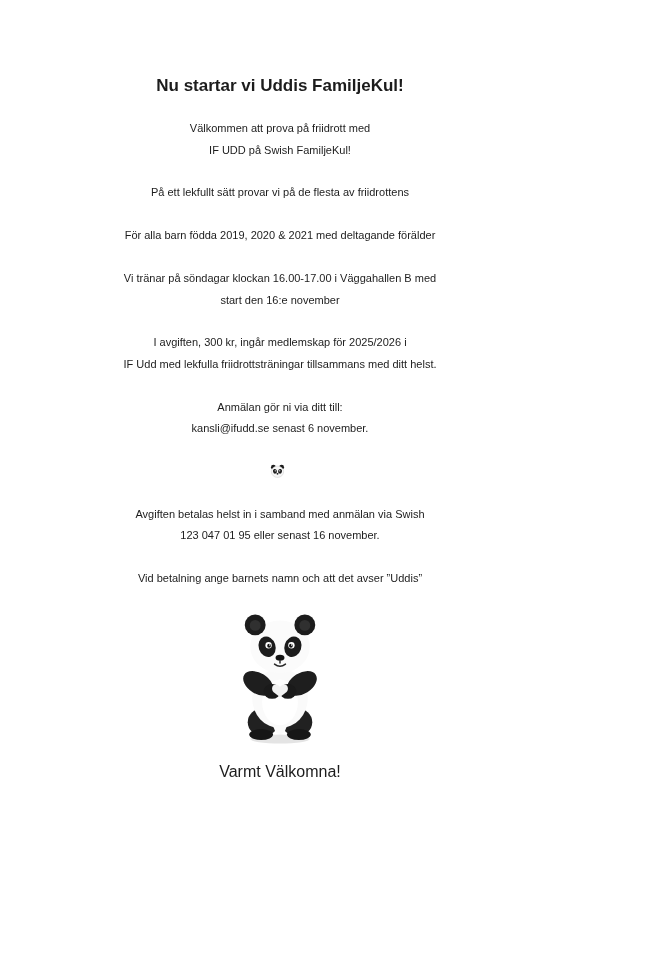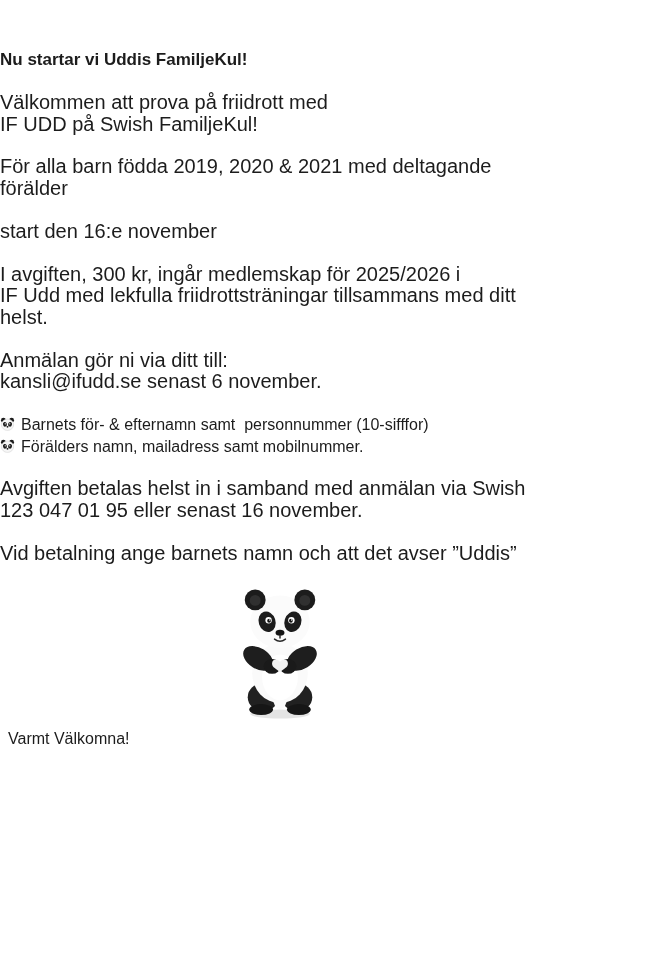--- a/index.html
+++ b/index.html
@@ -10,35 +10,35 @@
     width: 665px;
     height: 960px;
     background: #ffffff;
     color: #1c1c1c;
     font-family: "Liberation Sans", "DejaVu Sans", sans-serif;
     overflow: hidden;
   }
   .content {
     box-sizing: border-box;
     width: 560px;
-    padding-top: 49px;
-    text-align: left;
+    padding-top: 75px;
+    text-align: center;
   }
   .title {
     font-size: 17px;
     font-weight: bold;
     line-height: 22px;
     margin: 0 0 21px 0;
   }
   .para {
     margin: 0 0 21px 0;
   }
   .line {
     display: block;
-    font-size: 20px;
+    font-size: 11px;
     line-height: 21.7px;
     white-space: pre-wrap;
   }
   .bullet-line {
     display: block;
     font-size: 16px;
     line-height: 21.7px;
     white-space: pre-wrap;
   }
   .panda-bullet {
@@ -59,43 +59,45 @@
     margin: 0 auto 3px auto;
   }
   .panda-figure svg {
     width: 122px;
     height: 134px;
     display: block;
   }
   .closing {
     font-size: 16px;
     line-height: 22px;
-    margin: 8px;
+    margin: 16px;
   }
 </style>
 </head>
 <body>
 
 <div class="content">
 
   <h1 class="title">Nu startar vi Uddis FamiljeKul!</h1>
 
   <p class="para">
     <span class="line">Välkommen att prova på friidrott med</span>
     <span class="line">IF UDD på Swish FamiljeKul!</span>
   </p>
 
   <p class="para">
+    <span class="line">På ett lekfullt sätt provar vi på de flesta av friidrottens</span>
   </p>
 
   <p class="para">
     <span class="line">För alla barn födda 2019, 2020 &amp; 2021 med deltagande förälder</span>
   </p>
 
   <p class="para">
+    <span class="line">Vi tränar på söndagar klockan 16.00-17.00 i Väggahallen B med</span>
     <span class="line">start den 16:e november</span>
   </p>
 
   <p class="para">
     <span class="line">I avgiften, 300 kr, ingår medlemskap för 2025/2026 i</span>
     <span class="line">IF Udd med lekfulla friidrottsträningar tillsammans med ditt helst.</span>
   </p>
 
   <p class="para">
     <span class="line">Anmälan gör ni via ditt till:</span>
@@ -105,31 +107,21 @@
   <p class="para">
     <span class="bullet-line"><span class="panda-bullet"><svg viewBox="0 0 20 18" xmlns="http://www.w3.org/2000/svg" aria-hidden="true">
             <circle cx="4.5" cy="4" r="3.2" fill="#1c1c1c"></circle>
             <circle cx="15.5" cy="4" r="3.2" fill="#1c1c1c"></circle>
             <ellipse cx="10" cy="10" rx="8.2" ry="7.6" fill="#f6f6f6" stroke="#c9c9c9" stroke-width="0.6"></ellipse>
             <ellipse cx="6.6" cy="9.4" rx="2.6" ry="3.2" fill="#1c1c1c" transform="rotate(-15 6.6 9.4)"></ellipse>
             <ellipse cx="13.4" cy="9.4" rx="2.6" ry="3.2" fill="#1c1c1c" transform="rotate(15 13.4 9.4)"></ellipse>
             <circle cx="7" cy="8.8" r="0.9" fill="#ffffff"></circle>
             <circle cx="13" cy="8.8" r="0.9" fill="#ffffff"></circle>
             <ellipse cx="10" cy="12.8" rx="1.4" ry="1.1" fill="#141414"></ellipse>
-          </svg></span><span>Barnets för- &amp; efternamn samt  personnummer (10-sifffor)</span></span>
-    <span class="bullet-line"><span class="panda-bullet"><svg viewBox="0 0 20 18" xmlns="http://www.w3.org/2000/svg" aria-hidden="true">
-            <circle cx="4.5" cy="4" r="3.2" fill="#1c1c1c"></circle>
-            <circle cx="15.5" cy="4" r="3.2" fill="#1c1c1c"></circle>
-            <ellipse cx="10" cy="10" rx="8.2" ry="7.6" fill="#f6f6f6" stroke="#c9c9c9" stroke-width="0.6"></ellipse>
-            <ellipse cx="6.6" cy="9.4" rx="2.6" ry="3.2" fill="#1c1c1c" transform="rotate(-15 6.6 9.4)"></ellipse>
-            <ellipse cx="13.4" cy="9.4" rx="2.6" ry="3.2" fill="#1c1c1c" transform="rotate(15 13.4 9.4)"></ellipse>
-            <circle cx="7" cy="8.8" r="0.9" fill="#ffffff"></circle>
-            <circle cx="13" cy="8.8" r="0.9" fill="#ffffff"></circle>
-            <ellipse cx="10" cy="12.8" rx="1.4" ry="1.1" fill="#141414"></ellipse>
-          </svg></span><span>Förälders namn, mailadress samt mobilnummer.</span></span>
+          </svg></span></span>
   </p>
 
   <p class="para">
     <span class="line">Avgiften betalas helst in i samband med anmälan via Swish</span>
     <span class="line">123 047 01 95 eller senast 16 november.</span>
   </p>
 
   <p class="para">
     <span class="line">Vid betalning ange barnets namn och att det avser ”Uddis”</span>
   </p>

